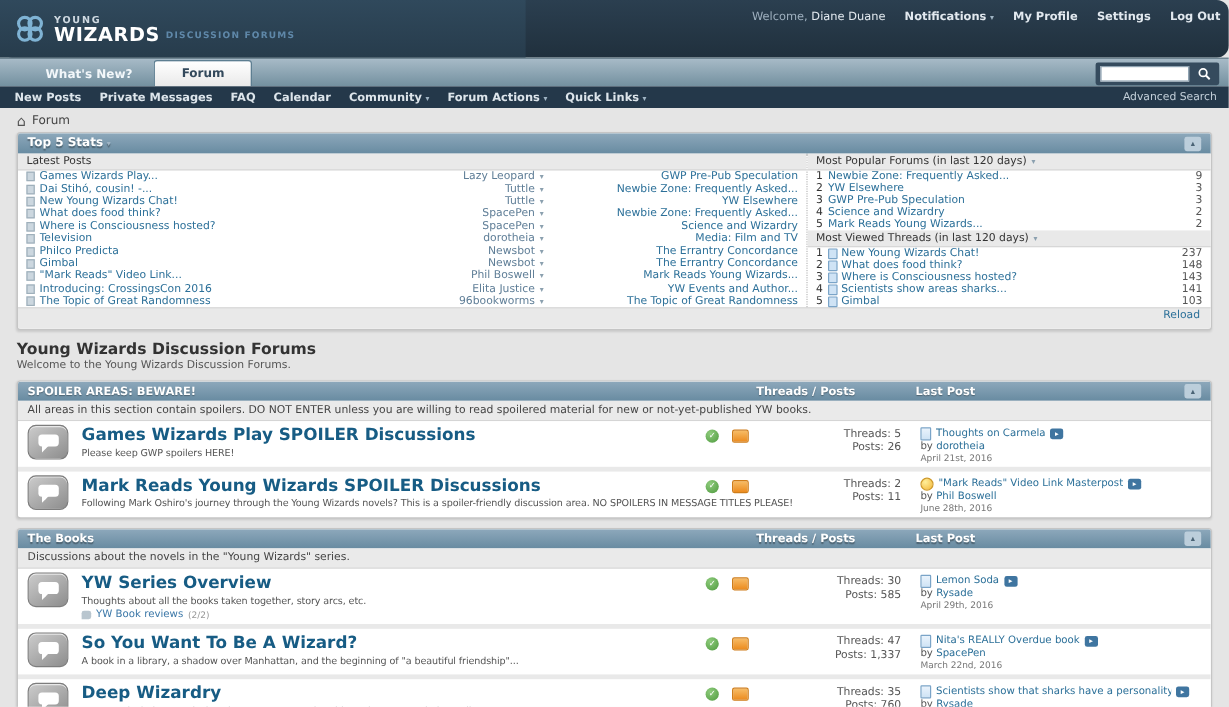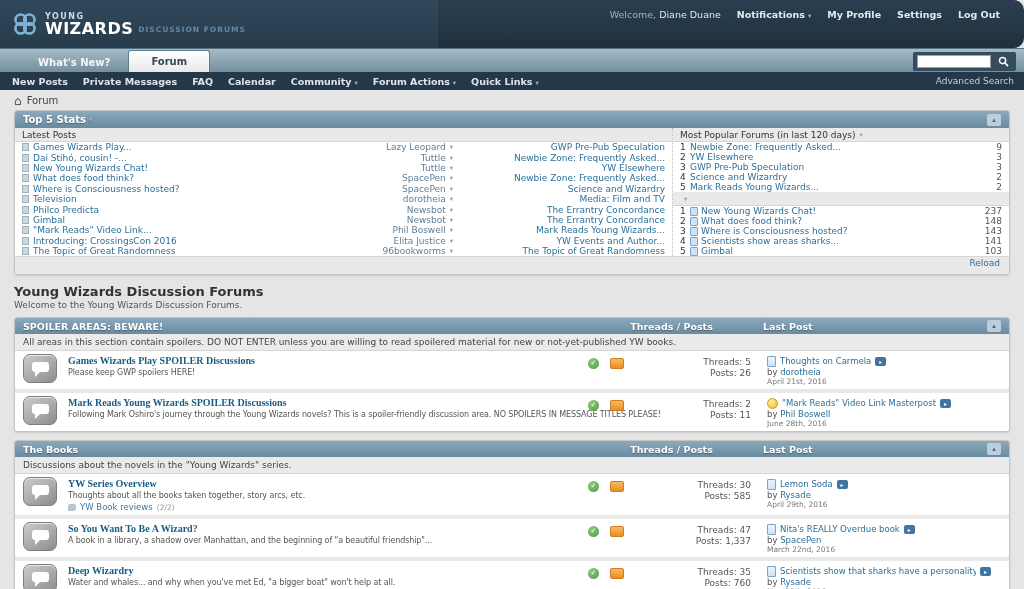--- a/index.html
+++ b/index.html
@@ -10,21 +10,21 @@
     font-size: 9px; color: #444;
   }
   a { text-decoration: none; cursor: pointer; }
 
   
   .topbar { height: 48px; background: linear-gradient(#2b3f50,#20303d); display: flex; align-items: flex-start; position: relative; border-radius: 10px; }
   .logo { display: flex; align-items: center; gap: 7px; height: 100%; width: 438px; padding-left: 12px; background: linear-gradient(#30495c,#273c4c); }
   .logo-text .l1 { display: block; color: #cfd9e1; font-size: 8px; letter-spacing: 1.5px; line-height: 9px; font-weight: bold; }
   .logo-text .l2 { color: #fff; font-weight: bold; font-size: 16px; line-height: 15px; letter-spacing: .5px; }
   .logo-text .l2 em { font-style: normal; color: #5f88a9; font-size: 7.5px; letter-spacing: 1px; margin-left: 5px; vertical-align: 2px; }
-  .userlinks { position: absolute; right: 24px; top: 9px; display: flex; gap: 16px; align-items: center; font-size: 9.5px; font-weight: bold; }
+  .userlinks { position: absolute; right: 7px; top: 9px; display: flex; gap: 16px; align-items: center; font-size: 9.5px; font-weight: bold; }
   .userlinks .welcome { color: #9fb0bf; font-weight: normal; }
   .userlinks a { color: #e2e9ef; }
   .dd { font-size: 6.5px; color: #9fb4c4; margin-left: 3px; }
 
   
   .tabbar { height: 24px; background: linear-gradient(#a7bac7,#73909f); border-top: 1px solid #55707f; display: flex; align-items: flex-end; position: relative; }
   .tabs { display: flex; padding-left: 20px; align-items: flex-end; }
   .tab { display: block; padding: 5px 18px 4px; font-size: 10px; font-weight: bold; color: #f2f7fa; border-radius: 3px 3px 0 0; }
   .tab.active { background: linear-gradient(#ffffff,#e9e9e9); color: #33495c; border: 1px solid #5d7e91; border-bottom: none; padding: 5px 22px 5px; }
   .searchwrap { position: absolute; right: 8px; top: 3px; height: 19px; display: flex; align-items: center; gap: 4px; background: #354b5e; border-radius: 2px; padding: 0 4px; }
@@ -73,21 +73,21 @@
   .cat-title { flex: 1; }
   .col-tp { width: 163px; text-align: center; flex: none; }
   .col-lp { width: 234px; flex: none; padding-left: 10px; }
   .cat-notice { background: #eaeaea; border-bottom: 1px solid #d5d5d5; padding: 3px 8px; color: #444; font-size: 9px; white-space: nowrap; overflow: hidden; }
   .forum-row { display: flex; padding: 3px 8px; min-height: 26px; background: #fff; position: relative; }
   .forum-row + .forum-row { border-top: 4px solid #e9e9e9; }
   .f-icon { width: 34px; height: 29px; border-radius: 7px; background: linear-gradient(145deg,#cccccc,#8d8d8d); border: 1px solid #7d7d7d; position: relative; margin-right: 11px; flex: none; box-shadow: inset 0 1px 0 #e8e8e8; }
   .f-icon::before { content: ''; position: absolute; left: 8px; top: 7px; width: 17px; height: 10px; background: #fff; border-radius: 3px; }
   .f-icon::after { content: ''; position: absolute; left: 11px; top: 16px; border: 3px solid transparent; border-top-color: #fff; border-left-color: #fff; }
   .f-main { flex: 1; min-width: 0; padding-top: 1px; }
-  .f-title { font-size: 10px; font-weight: bold; color: #175c84; white-space: nowrap; font-family: Liberation Serif, serif; }
+  .f-title { font-size: 14px; font-weight: bold; color: #175c84; white-space: nowrap; }
   .f-desc { font-size: 8px; letter-spacing: -.1px; color: #555; margin-top: 2px; white-space: nowrap; }
   .f-sub { font-size: 8.5px; margin-top: 2px; display: flex; align-items: center; gap: 4px; }
   .sub-ico { width: 8px; height: 7px; background: #b9c6cf; border-radius: 2px 2px 2px 0; flex: none; }
   .sub-link { color: #3c78a8; }
   .sub-count { color: #999; font-size: 7.5px; }
   .f-ind { width: 58px; display: flex; gap: 11px; padding-top: 4px; flex: none; }
   .ok-ico { width: 11px; height: 11px; border-radius: 50%; background: radial-gradient(circle at 35% 30%,#8ecb7c,#4e9a3e); color: #fff; font-size: 7px; line-height: 11px; text-align: center; }
   .rss-ico { width: 14px; height: 11px; background: linear-gradient(#f7bc66,#ec8c1f); border: 1px solid #cf7d1a; border-radius: 2px; }
   .f-stats { width: 105px; text-align: right; font-size: 9px; color: #555; padding-top: 3px; line-height: 11px; flex: none; white-space: nowrap; }
   .f-last { width: 250px; padding-left: 16px; padding-top: 2px; flex: none; min-width: 0; }
@@ -305,20 +305,21 @@
           <span class="count">2</span>
         </div>
 
         <div class="pf-row">
           <span class="rank">5</span>
           <a class="pf-name">Mark Reads Young Wizards...</a>
           <span class="count">2</span>
         </div>
 
       <div class="subbar">
+          <span>Most Viewed Threads (in last 120 days)</span>
           <span class="dd2">▾</span>
         </div>
 
         <div class="pf-row">
           <span class="rank">1</span>
           <span class="mini-doc"></span>
           <a class="pf-name">New Young Wizards Chat!</a>
           <span class="count">237</span>
         </div>
 

